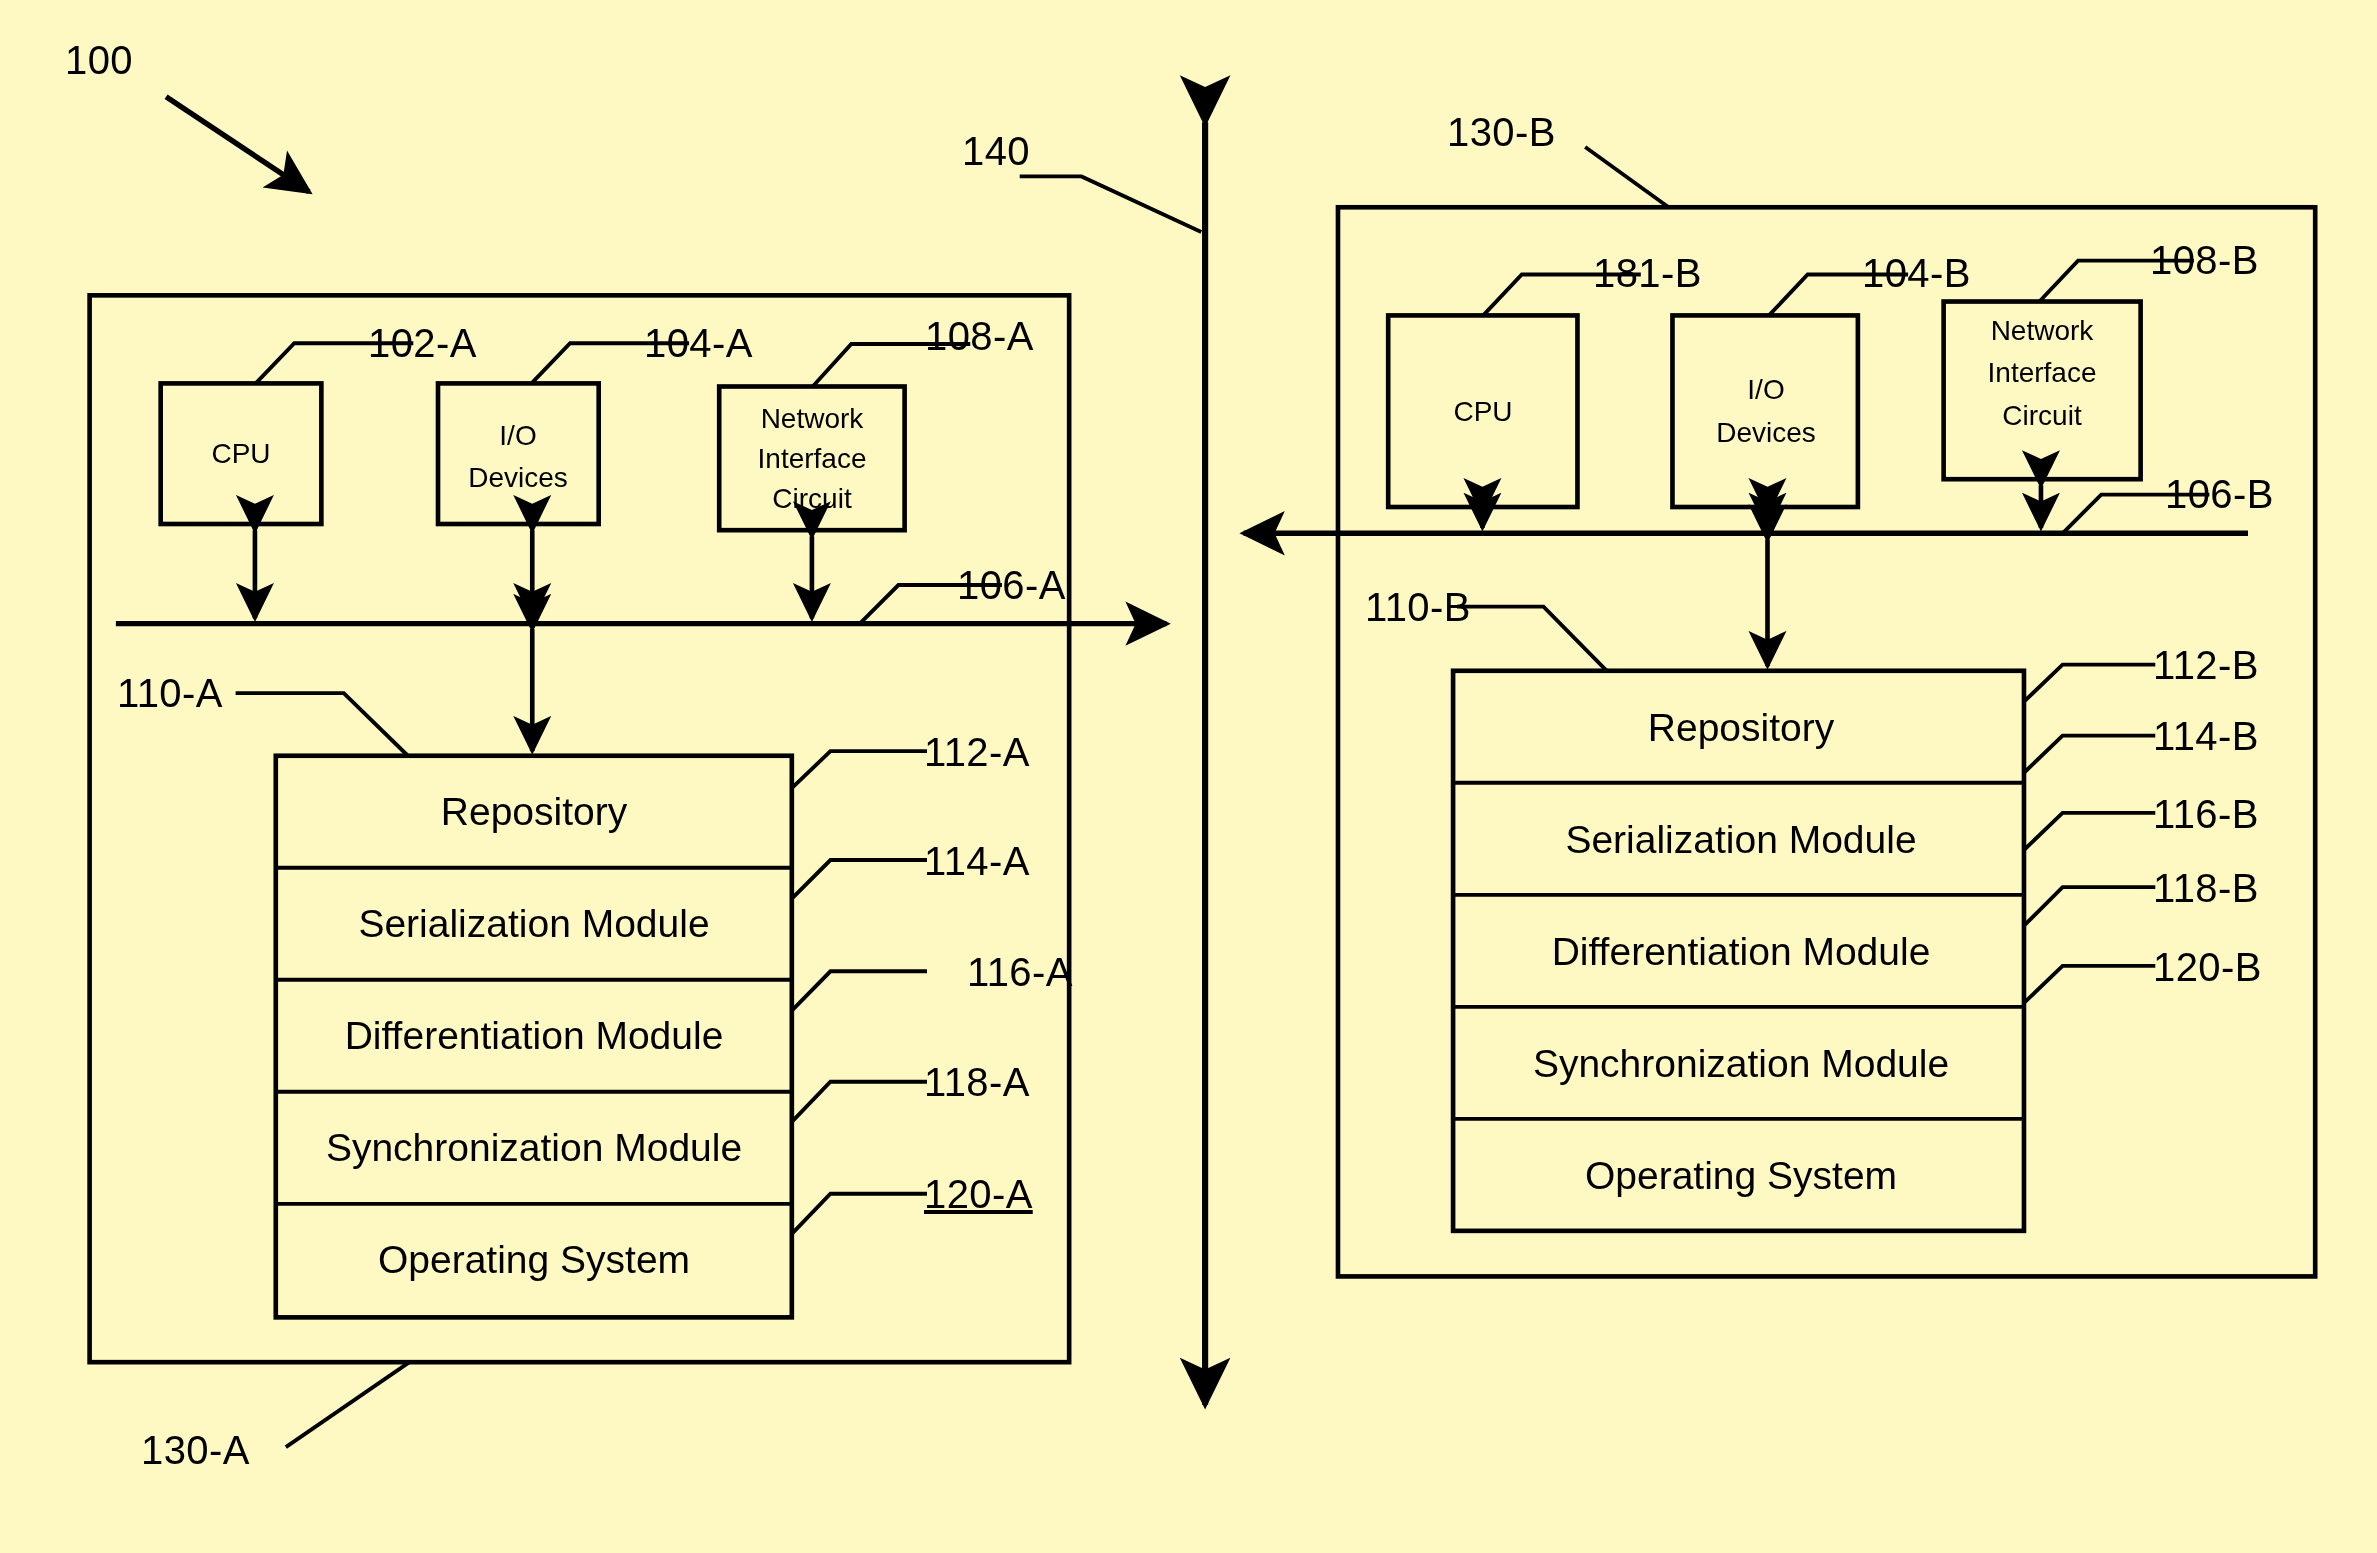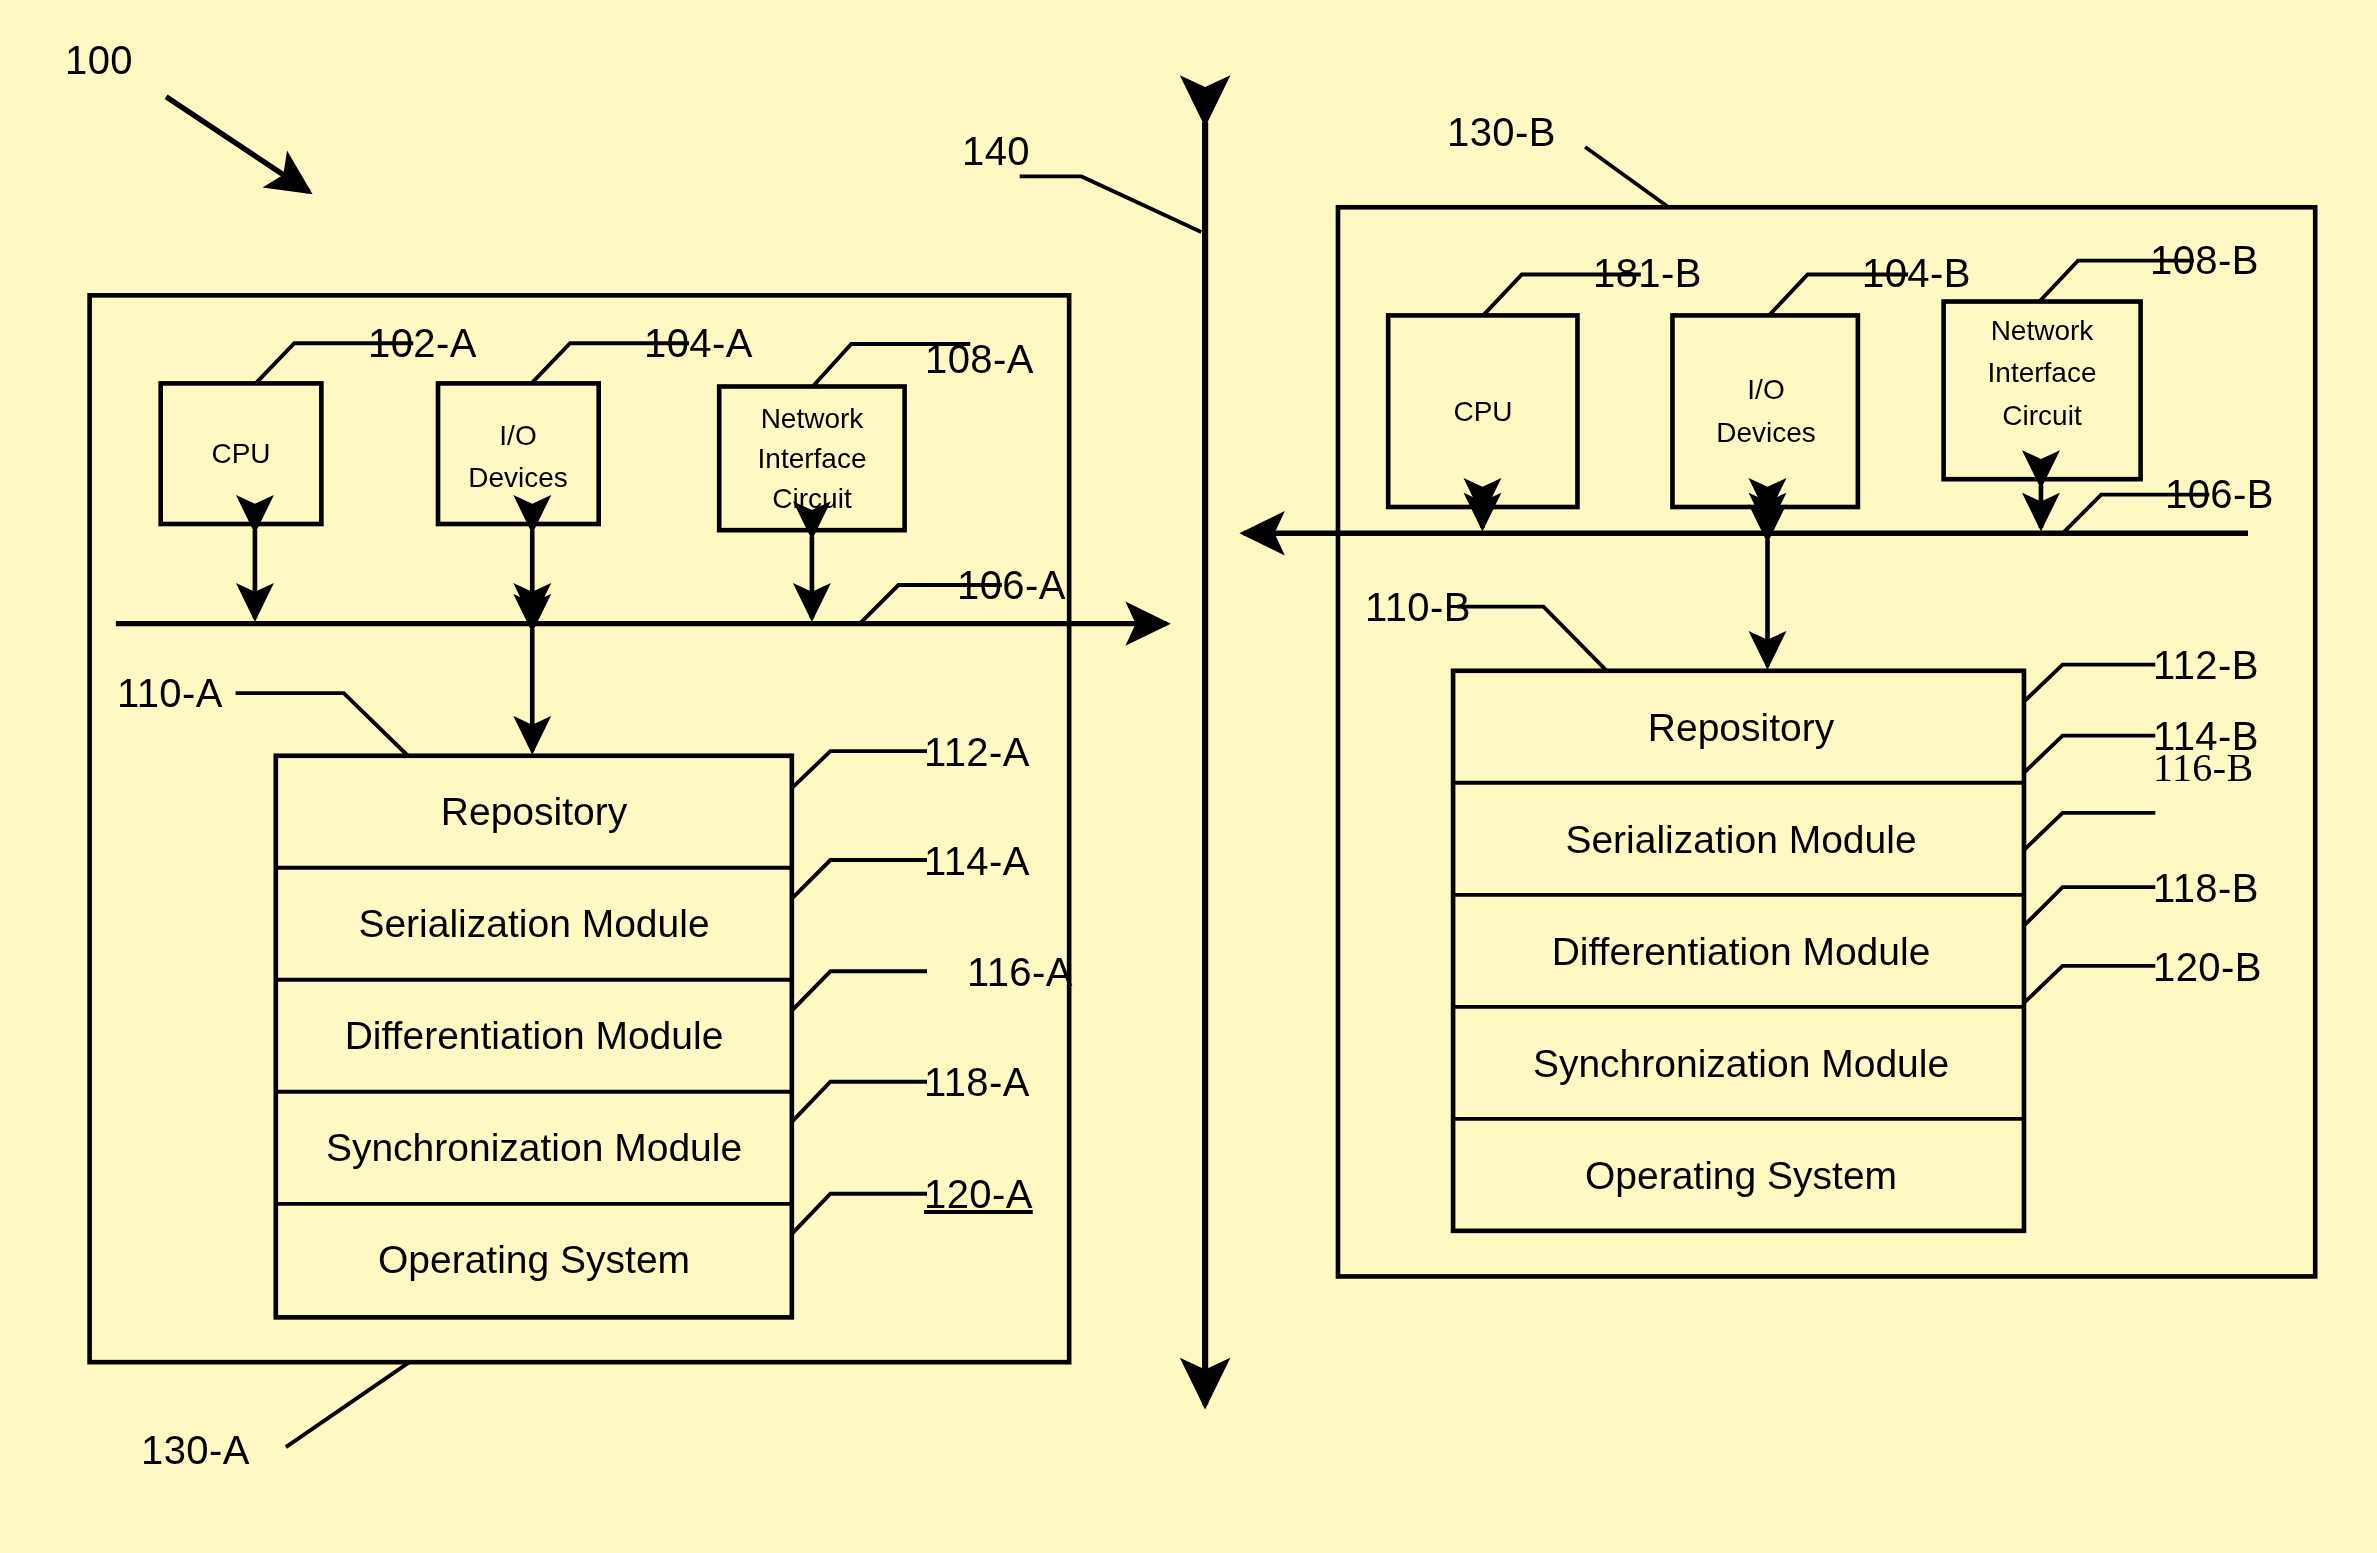--- a/index.html
+++ b/index.html
@@ -141,21 +141,21 @@
 
   <div class="boxtext ctr" style="left:518px; top:436px;">I/O</div>
   <div class="boxtext ctr" style="left:518px; top:478px;">Devices</div>
 
   <div class="boxtext ctr" style="left:812px; top:419px;">Network</div>
   <div class="boxtext ctr" style="left:812px; top:459px;">Interface</div>
   <div class="boxtext ctr" style="left:812px; top:499px;">Circuit</div>
 
   <div class="lbl" style="left:368px; top:323px;">102-A</div>
   <div class="lbl" style="left:644px; top:323px;">104-A</div>
-  <div class="lbl" style="left:925px; top:339px;">108-A</div>
+  <div class="lbl" style="left:925px; top:316px;">108-A</div>
   <div class="lbl" style="left:957px; top:565px;">106-A</div>
   <div class="lbl" style="left:117px; top:673px;">110-A</div>
 
   <div class="rowtext ctr" style="left:534px; top:811px;">Repository</div>
   <div class="rowtext ctr" style="left:534px; top:923px;">Serialization Module</div>
   <div class="rowtext ctr" style="left:534px; top:1035px;">Differentiation Module</div>
   <div class="rowtext ctr" style="left:534px; top:1147px;">Synchronization Module</div>
   <div class="rowtext ctr" style="left:534px; top:1259px;">Operating System</div>
 
   <div class="lbl" style="left:924px; top:732px;">112-A</div>
@@ -182,20 +182,20 @@
   <div class="lbl" style="left:1365px; top:587px;">110-B</div>
 
   <div class="rowtext ctr" style="left:1741px; top:727px;">Repository</div>
   <div class="rowtext ctr" style="left:1741px; top:839px;">Serialization Module</div>
   <div class="rowtext ctr" style="left:1741px; top:951px;">Differentiation Module</div>
   <div class="rowtext ctr" style="left:1741px; top:1063px;">Synchronization Module</div>
   <div class="rowtext ctr" style="left:1741px; top:1175px;">Operating System</div>
 
   <div class="lbl" style="left:2153px; top:645px;">112-B</div>
   <div class="lbl" style="left:2153px; top:716px;">114-B</div>
-  <div class="lbl" style="left:2153px; top:748px;font-family:Liberation Serif, serif;">116-B</div>
+  <div class="lbl" style="left:2153px; top:794px;">116-B</div>
   <div class="lbl" style="left:2153px; top:868px;">118-B</div>
   <div class="lbl" style="left:2153px; top:947px;">120-B</div>
 
   <div class="lbl" style="left:1447px; top:112px;">130-B</div>
 
 </div>
 
 
 </body></html>

